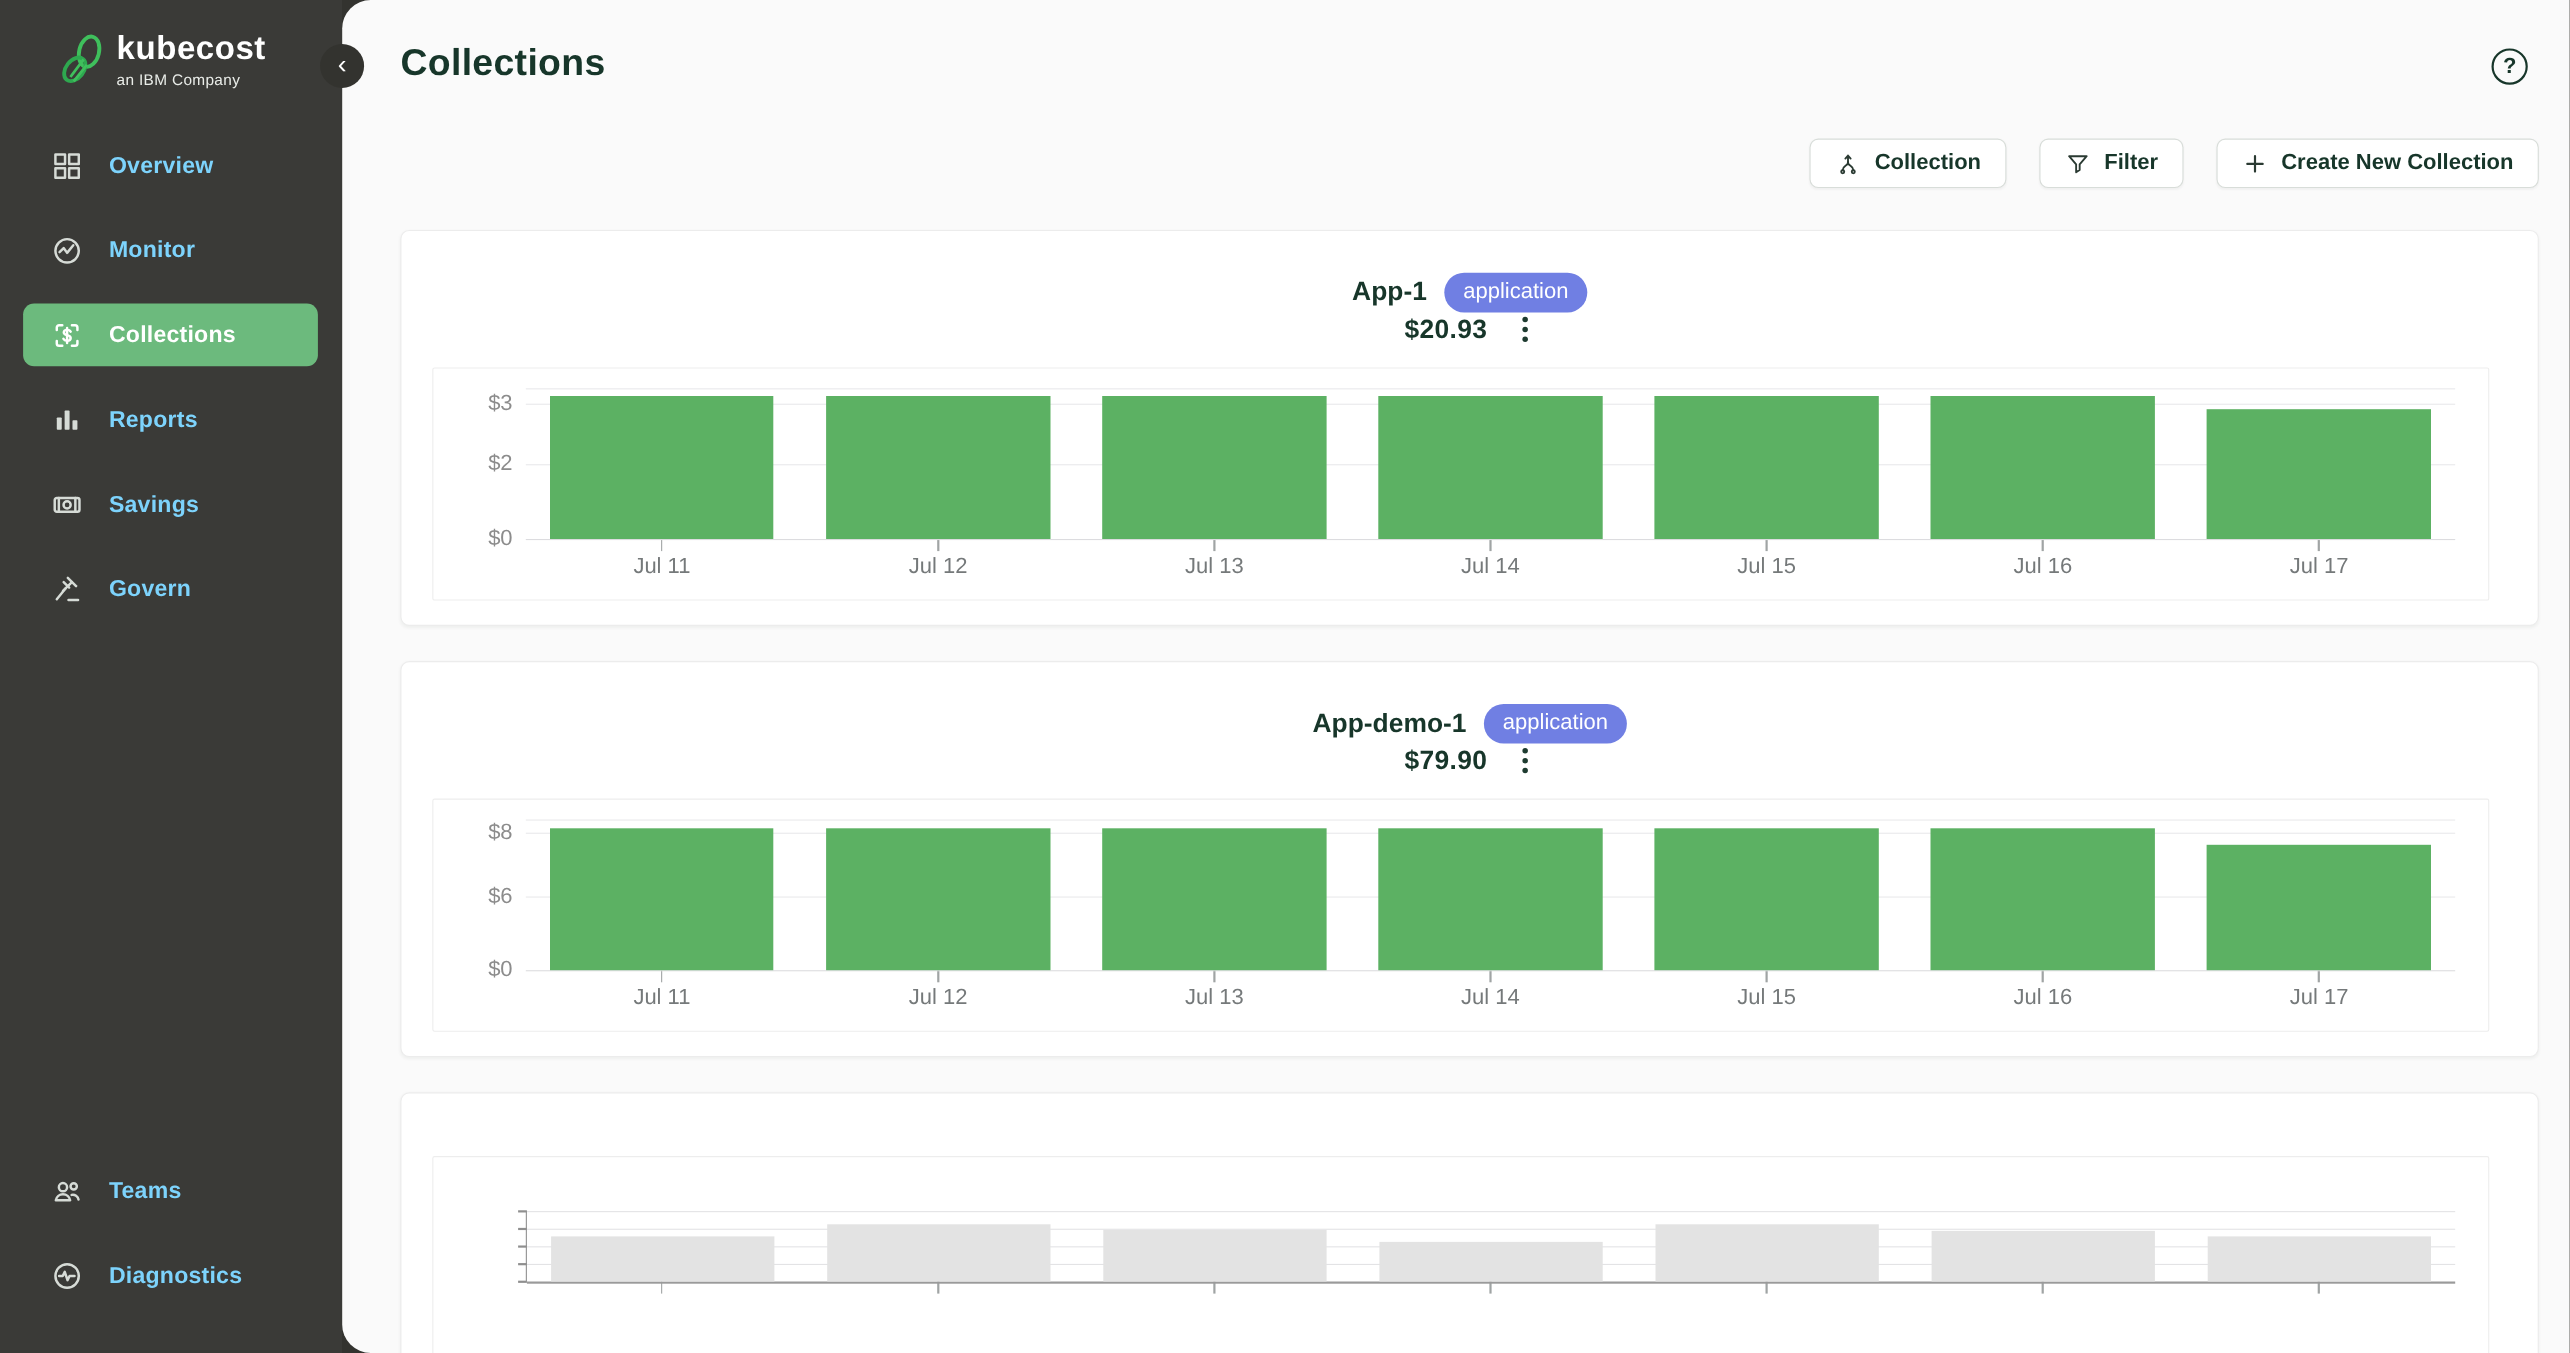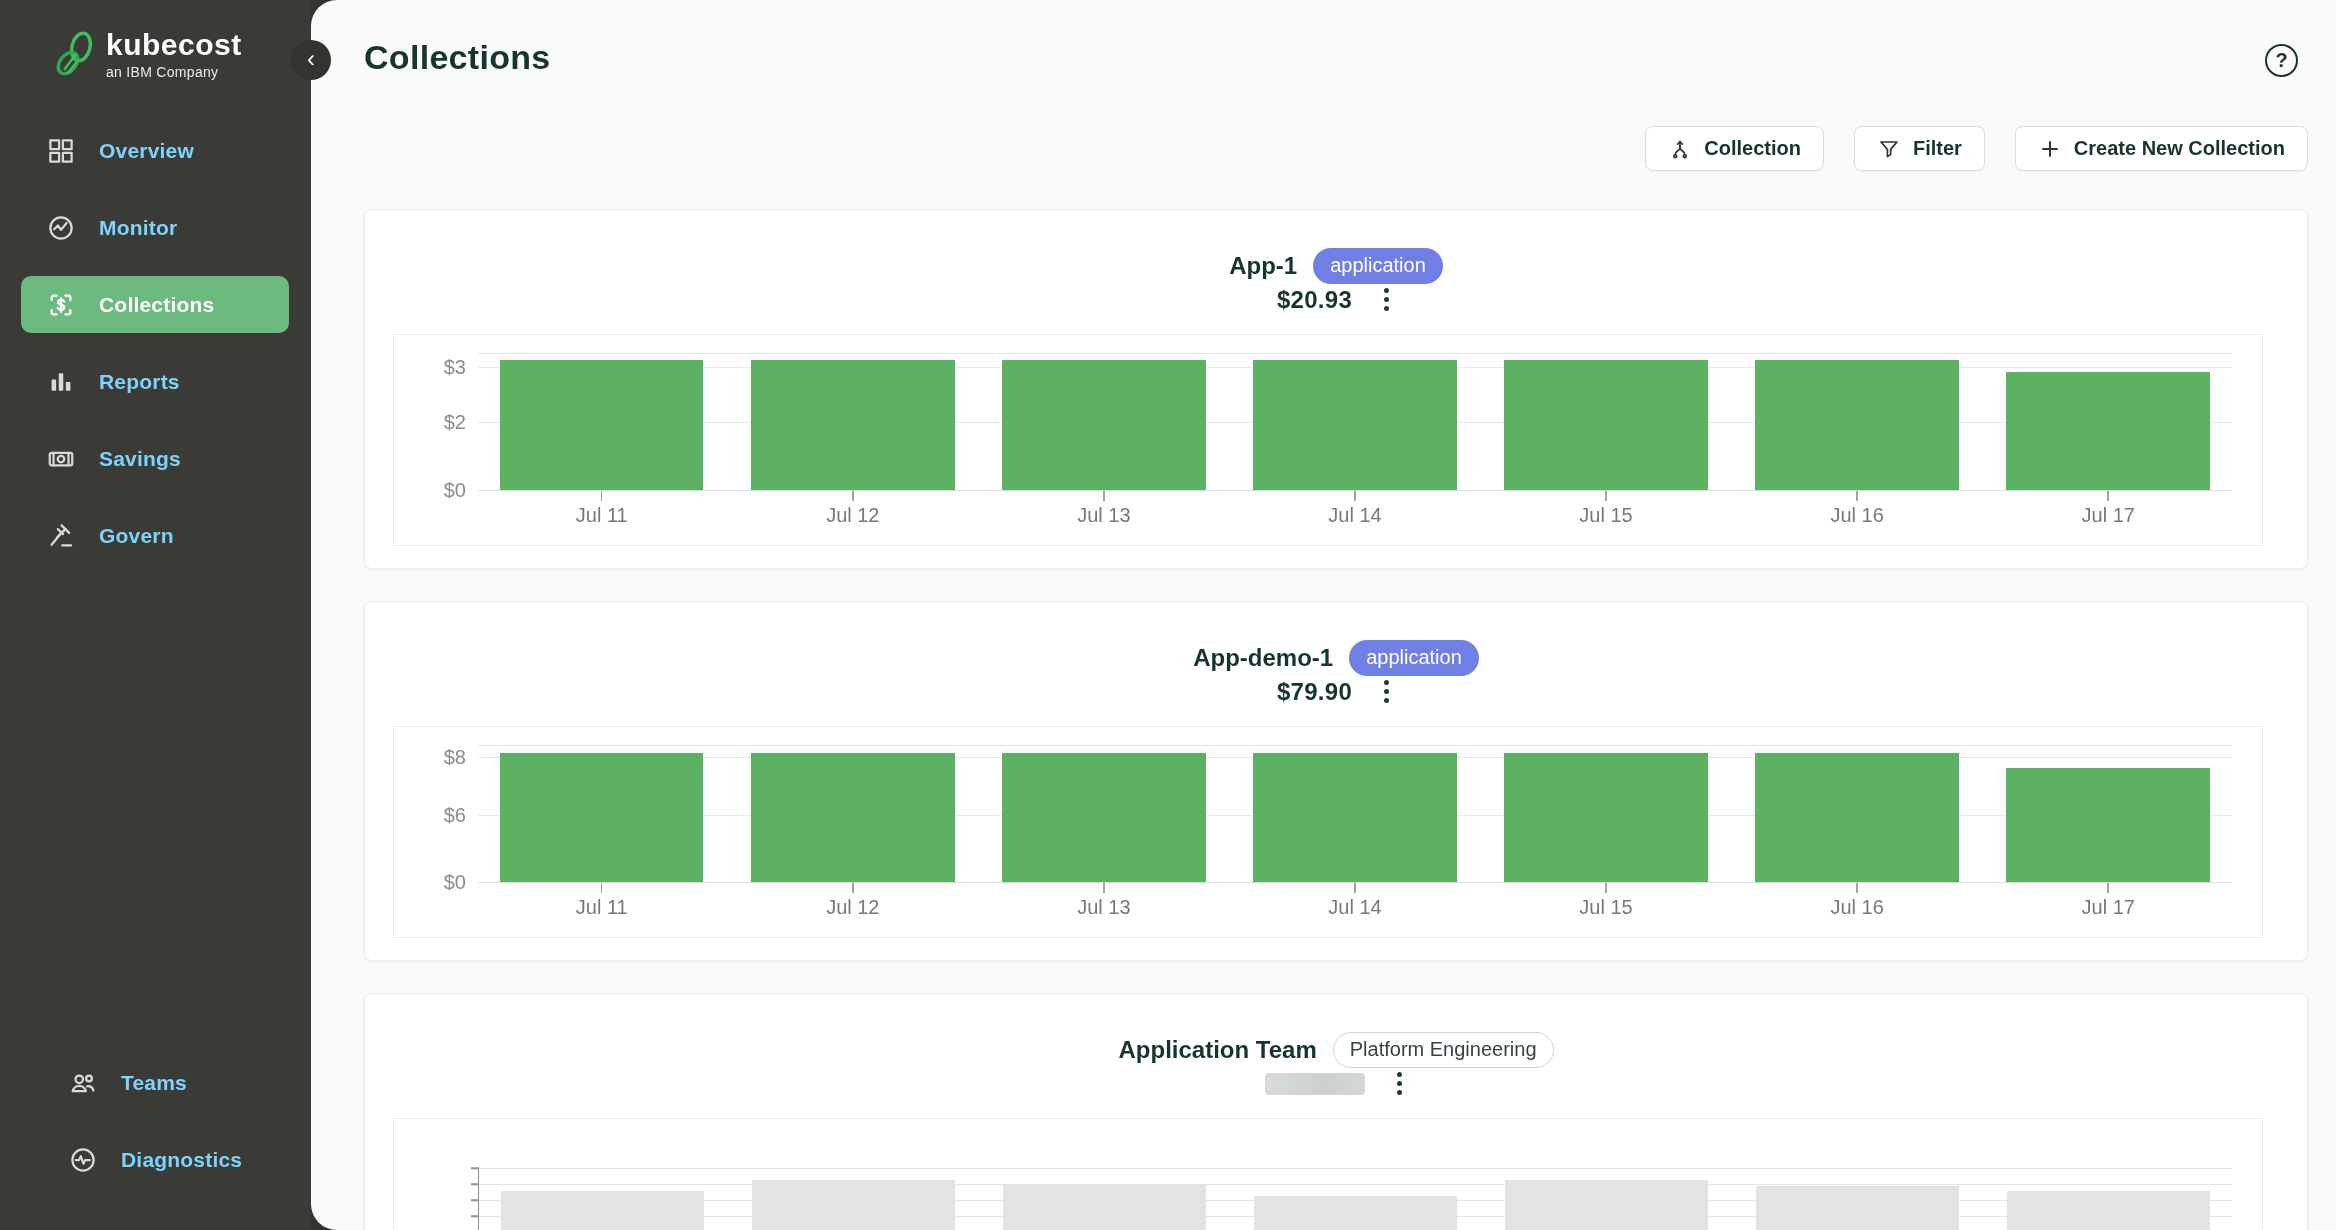--- a/index.html
+++ b/index.html
@@ -26,21 +26,21 @@
   .brand-sub { color:#E9ECE8; font-size:14px; margin-top:2px; letter-spacing:.3px; }
   .collapse-btn {
     position:absolute; top:40px; left:291px;
     width:40px; height:40px; border-radius:50%;
     background:#33332F; color:#FFFFFF;
     display:flex; align-items:center; justify-content:center;
     font-size:24px; line-height:1; cursor:pointer; z-index:5;
     padding-bottom:3px;
   }
   .nav { display:flex; flex-direction:column; margin-top:26px; }
-  .nav.bottom { margin-top:auto;align-items:flex-end; }
+  .nav.bottom { margin-top:auto; }
   .nav-item {
     height:57px; width:268px; margin:0 0 20px 21px;
     border-radius:10px;
     display:flex; align-items:center;
     padding-left:24px; cursor:pointer;
   }
   .nav-item.active { background:#6CBA7D; }
   .nav-icon { width:32px; height:32px; display:flex; align-items:center; justify-content:center; color:#D6DBD6; }
   .nav-item.active .nav-icon { color:#FFFFFF; }
   .nav-label { margin-left:22px; font-size:21px; font-weight:600; color:#7dd3fc; letter-spacing:.2px; }
@@ -418,34 +418,20 @@
               <span class="xlabel">Jul 16</span>
             </div>
             <div class="xcell">
               <span class="xtick"></span>
               <span class="xlabel">Jul 17</span>
             </div>
           </div>
         </div>
       </section>
       <section class="card">
-        <div class="card-header">
-          <div class="title-group">
-            <span class="cname">Application Team</span>
-            <span class="badge outline">Platform Engineering</span>
-          </div>
-          <div class="right-group">
-            <div class="price-skeleton"></div>
-            <span class="kebab">
-              <i></i>
-              <i></i>
-              <i></i>
-            </span>
-          </div>
-        </div>
         <div class="chart-box tall">
           <div class="plot skel">
             <div class="gridline" style="top:0%"></div>
             <div class="yaxis-tick" style="top:0%"></div>
             <div class="gridline" style="top:25%"></div>
             <div class="yaxis-tick" style="top:25%"></div>
             <div class="gridline" style="top:50%"></div>
             <div class="yaxis-tick" style="top:50%"></div>
             <div class="gridline" style="top:75%"></div>
             <div class="yaxis-tick" style="top:75%"></div>

